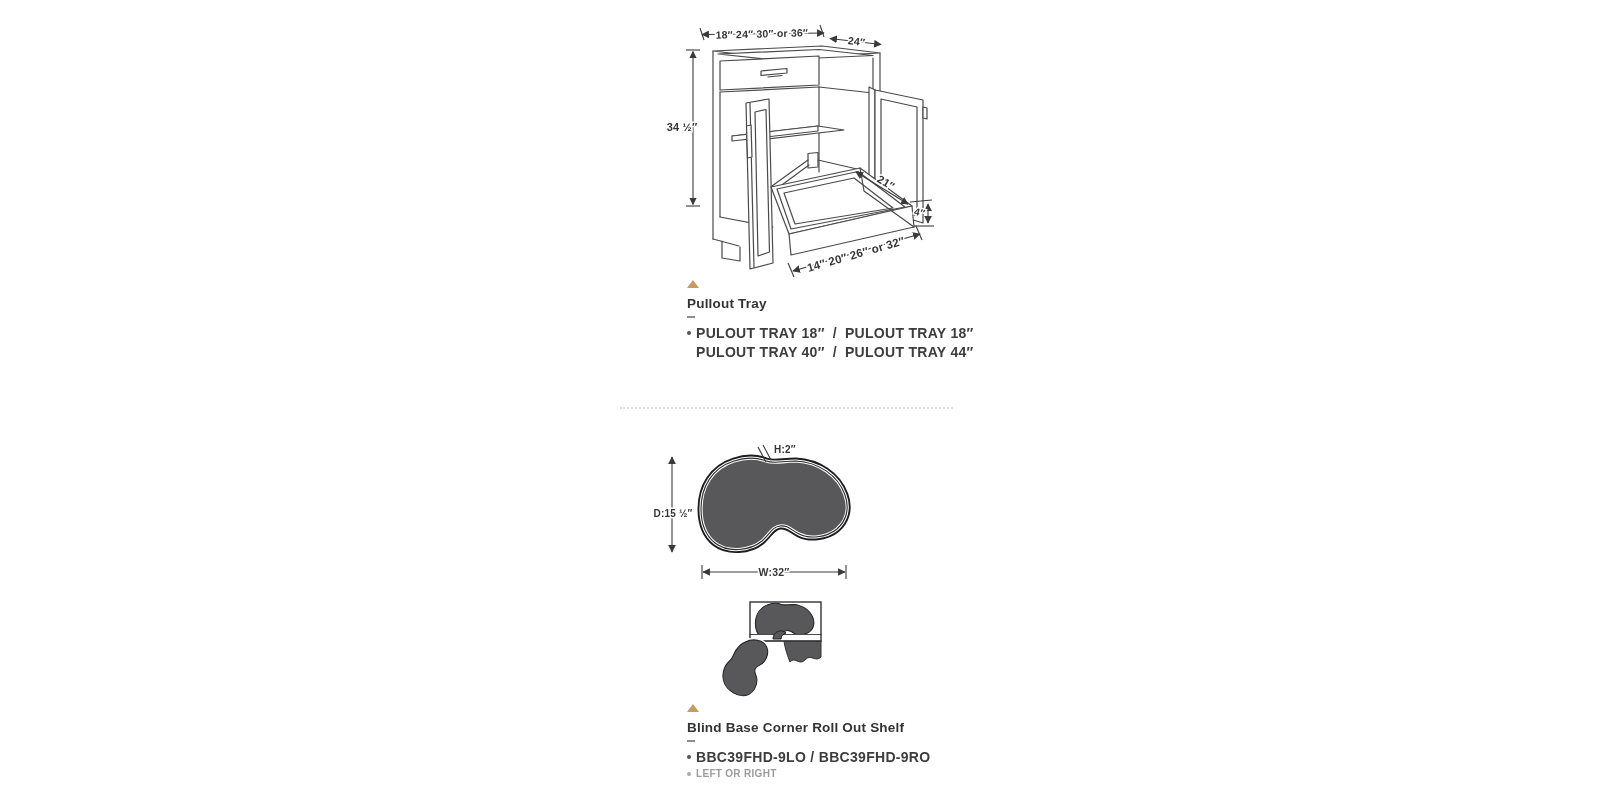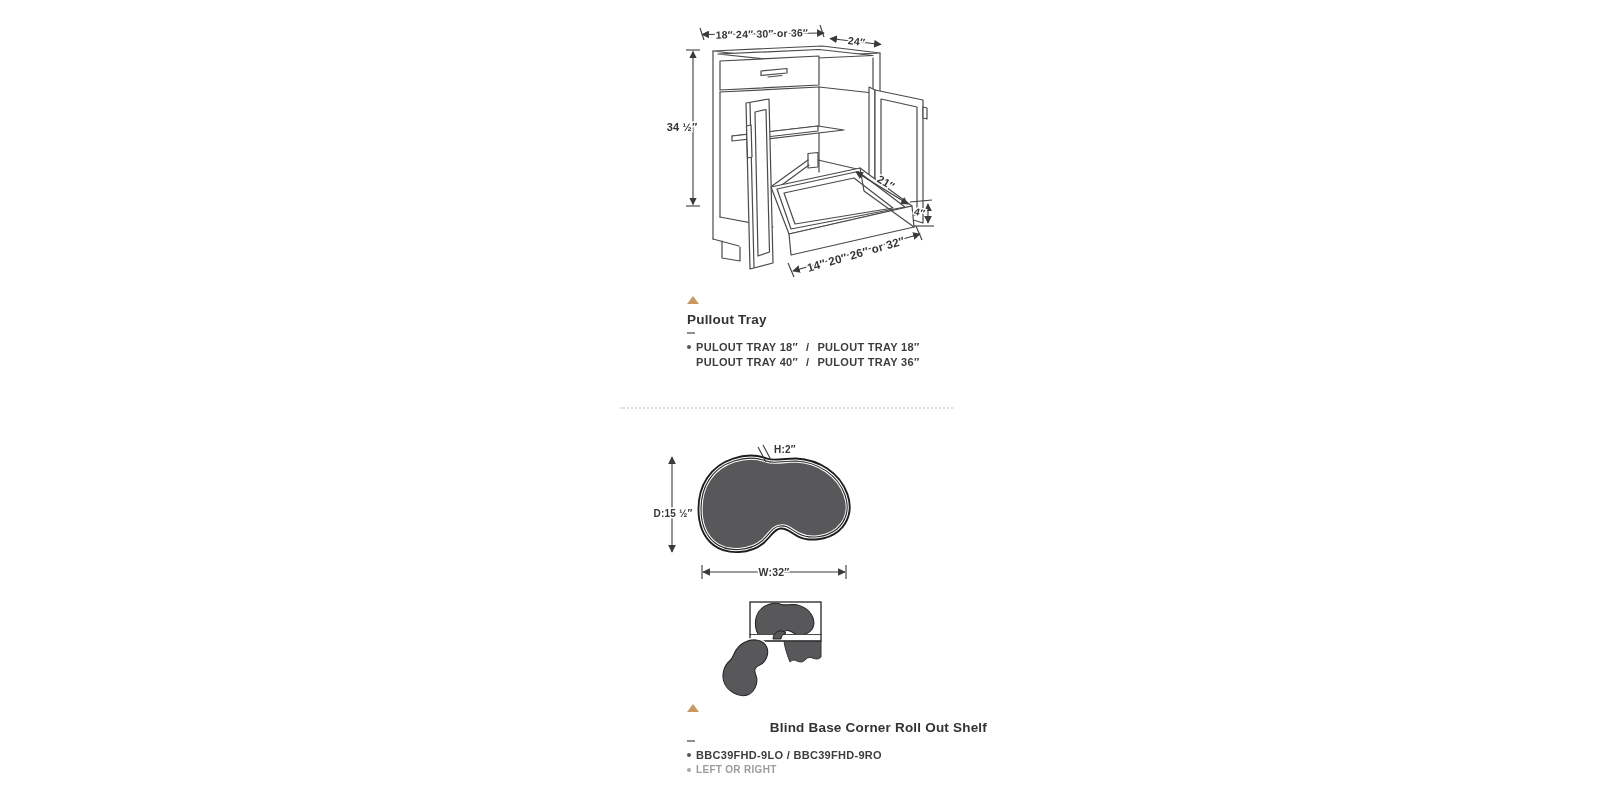--- a/index.html
+++ b/index.html
@@ -14,21 +14,21 @@
   svg .dim{stroke:#3c3c3c;stroke-width:1.1;fill:none;}
   svg text{font-family:"Liberation Sans",sans-serif;font-weight:bold;fill:#353535;
            stroke:#ffffff;stroke-width:3px;paint-order:stroke;letter-spacing:.2px;}
 
   
   .section-block{position:absolute;width:300px;}
   .tri{width:0;height:0;border-left:6px solid transparent;border-right:6px solid transparent;
        border-bottom:8px solid #c89a63;}
   .sec-title{margin:8px 0 0 0;font-size:13.5px;font-weight:bold;color:#333333;letter-spacing:.2px;}
   .dash{width:8px;height:2px;background:#8f8f8f;margin:5px 0 7px 0;}
-  .prod-line{display:flex;align-items:center;font-size:11px;font-weight:bold;color:#3d3d3d;
+  .prod-line{display:flex;align-items:center;font-size:14px;font-weight:bold;color:#3d3d3d;
              letter-spacing:.3px;margin-bottom:3px;white-space:nowrap;}
   .dot{width:4px;height:4px;border-radius:50%;background:#555;margin-right:5px;flex:0 0 auto;}
   .dot.hidden{background:transparent;}
   .dot.light{background:#a8a8a8;}
   .slash{margin:0 8px;}
   .muted{color:#9c9c9c;font-size:10px;}
 
   .divider{position:absolute;left:620px;top:407px;width:333px;border-top:2px dotted #dddddd;}
 </style>
 </head>
@@ -107,35 +107,35 @@
     <line class="dim" x1="268" y1="184" x2="268" y2="203" marker-start="url(#arrow1)" marker-end="url(#arrow1)"></line>
     <text x="264" y="197" text-anchor="end" font-size="10" transform="rotate(14 264 197)">4″</text>
 
     <path class="dim" d="M128,243 L134,257"></path>
     <path class="dim" d="M256,206 L262,220"></path>
     <line class="dim" x1="133" y1="251" x2="260" y2="214" marker-start="url(#arrow1)" marker-end="url(#arrow1)"></line>
     <text x="197" y="238" text-anchor="middle" font-size="11.5" transform="rotate(-16 197 238)">14″ 20″ 26″ or 32″</text>
   </g>
 </svg>
 
-<div class="section-block" style="left:687px;top:296px;">
+<div class="section-block" style="left:687px;top:280px;">
   <div class="tri"></div>
   <h3 class="sec-title">Pullout Tray</h3>
   <div class="dash"></div>
   <div class="prod-line">
     <span class="dot"></span>
     <span>PULOUT TRAY 18″</span>
     <span class="slash">/</span>
     <span>PULOUT TRAY 18″</span>
   </div>
   <div class="prod-line">
     <span class="dot hidden"></span>
     <span>PULOUT TRAY 40″</span>
     <span class="slash">/</span>
-    <span>PULOUT TRAY 36″</span>
+    <span>PULOUT TRAY 44″</span>
   </div>
 </div>
 
 <div class="divider"></div>
 
 <svg class="abs" style="left:650px;top:435px;" width="220" height="150" viewBox="0 0 220 150">
   <defs>
     <marker id="arrow2" viewBox="0 0 10 10" refX="9" refY="5" markerWidth="7" markerHeight="7" orient="auto-start-reverse">
         <path d="M0,0 L10,5 L0,10 Z" fill="#3a3a3a"></path>
       </marker>
@@ -181,21 +181,21 @@
   <path d="M76,52 C76,45 84,41 89,46 C86,47 84,49 84,52 Z" fill="#58585a" stroke="#222222" stroke-width="1"></path>
 
   <rect x="53" y="15" width="71" height="39" fill="none" stroke="#333333" stroke-width="1.4"></rect>
 
   <g>
     <use href="#kidney" transform="translate(50,80) rotate(-60) scale(0.40) translate(-124,-71)" fill="none" stroke="#ffffff" stroke-width="10"></use>
     <use href="#kidney" transform="translate(50,80) rotate(-60) scale(0.40) translate(-124,-71)" fill="#58585a" stroke="#222222" stroke-width="2.6"></use>
   </g>
 </svg>
 
-<div class="section-block" style="left:687px;top:704px;text-align:right;">
+<div class="section-block" style="left:687px;top:704px;">
   <div class="tri"></div>
   <h3 class="sec-title">Blind Base Corner Roll Out Shelf</h3>
   <div class="dash"></div>
   <div class="prod-line">
     <span class="dot"></span>
     <span>BBC39FHD-9LO / BBC39FHD-9RO</span>
   </div>
   <div class="prod-line muted">
     <span class="dot light"></span>
     <span>LEFT OR RIGHT</span>

